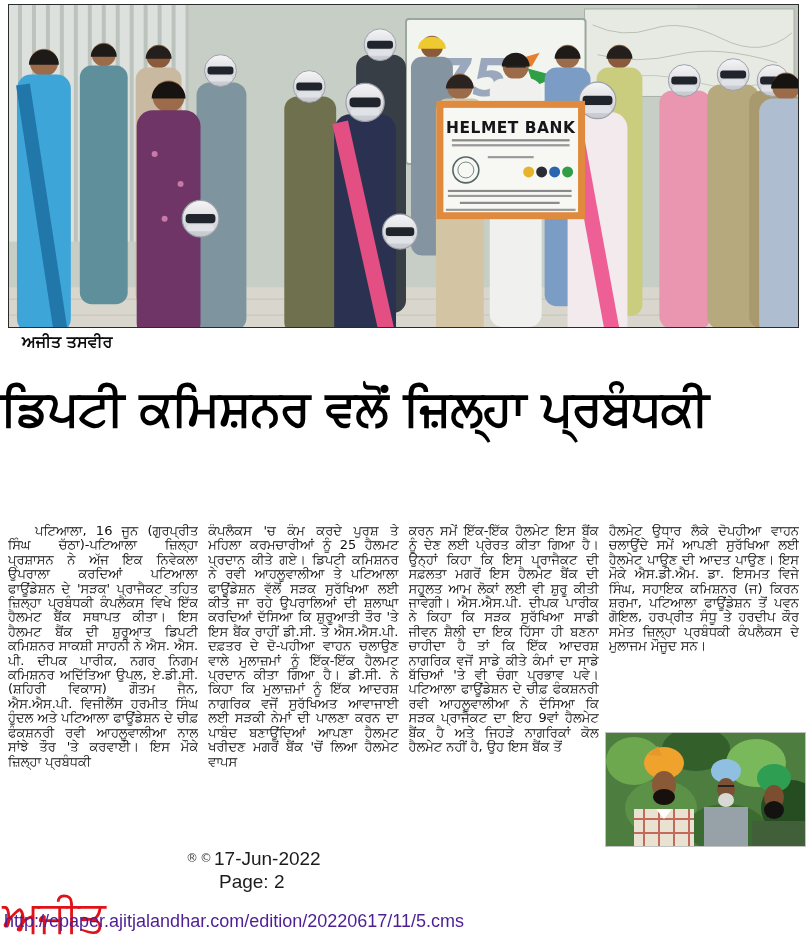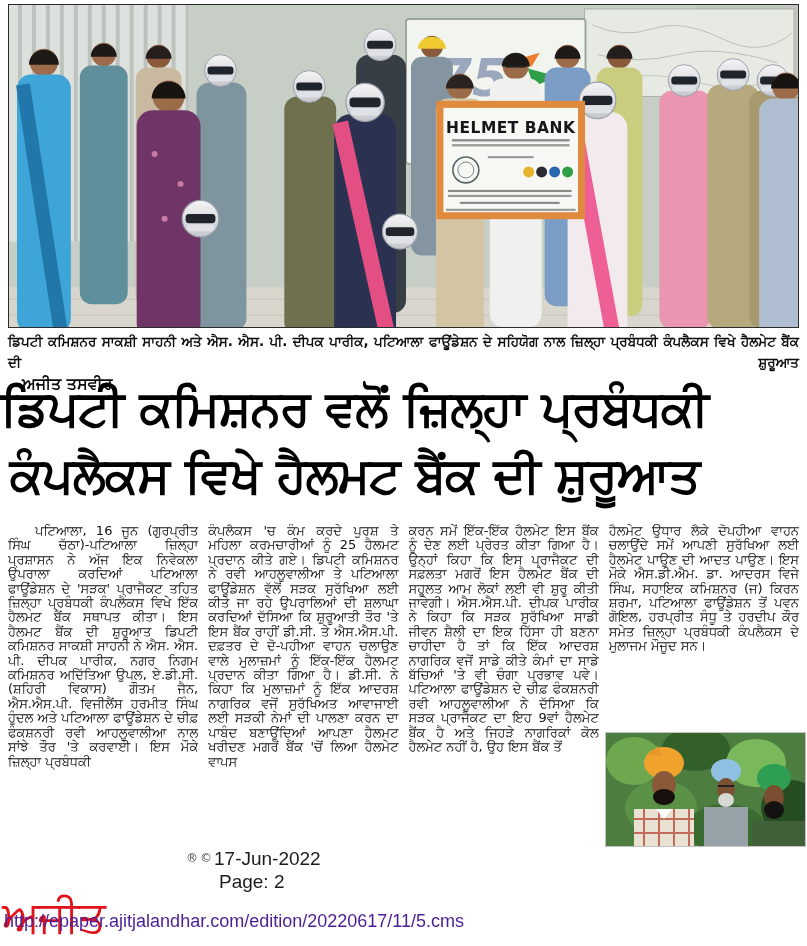--- a/index.html
+++ b/index.html
@@ -217,43 +217,41 @@
         <circle cx="560" cy="168" r="5.5" fill="#2f9e44"></circle>
         <rect x="440" y="186" width="124" height="2.2" fill="#8a8a8a"></rect>
         <rect x="440" y="191" width="124" height="2.2" fill="#9a9a9a"></rect>
         <rect x="452" y="198" width="100" height="2.2" fill="#8a8a8a"></rect>
         <rect x="438" y="205" width="130" height="2.2" fill="#9a9a9a"></rect>
       </g>
     </svg>
   </div>
 
   <div class="caption">
-    <div class="caption-line1">ਡਿਪਟੀ ਕਮਿਸ਼ਨਰ ਸਾਕਸ਼ੀ ਸਾਹਨੀ ਅਤੇ ਐਸ. ਐਸ. ਪੀ. ਦੀਪਕ ਪਾਰੀਕ, ਪਟਿਆਲਾ ਫਾਊਂਡੇਸ਼ਨ ਦੇ ਸਹਿਯੋਗ ਨਾਲ ਜ਼ਿਲ੍ਹਾ ਪ੍ਰਬੰਧਕੀ ਕੰਪਲੈਕਸ ਵਿਖੇ ਹੈਲਮੇਟ ਬੈਂਕ ਦੀ ਸ਼ੁਰੂਆਤ</div>
     <div class="caption-line2">
       <span class="caption-credit">ਅਜੀਤ ਤਸਵੀਰ</span>
     </div>
   </div>
 
   <div class="headline">
     <div>ਡਿਪਟੀ ਕਮਿਸ਼ਨਰ ਵਲੋਂ ਜ਼ਿਲ੍ਹਾ ਪ੍ਰਬੰਧਕੀ</div>
-    <div>ਕੰਪਲੈਕਸ ਵਿਖੇ ਹੈਲਮਟ ਬੈਂਕ ਦੀ ਸ਼ੁਰੂਆਤ</div>
   </div>
 
   <div class="columns">
     <div class="col first">
       <p>ਪਟਿਆਲਾ, 16 ਜੂਨ (ਗੁਰਪ੍ਰੀਤ ਸਿੰਘ ਚੱਠਾ)-ਪਟਿਆਲਾ ਜ਼ਿਲ੍ਹਾ ਪ੍ਰਸ਼ਾਸਨ ਨੇ ਅੱਜ ਇਕ ਨਿਵੇਕਲਾ ਉਪਰਾਲਾ ਕਰਦਿਆਂ ਪਟਿਆਲਾ ਫਾਊਂਡੇਸ਼ਨ ਦੇ 'ਸੜਕ' ਪ੍ਰਾਜੈਕਟ ਤਹਿਤ ਜ਼ਿਲ੍ਹਾ ਪ੍ਰਬੰਧਕੀ ਕੰਪਲੈਕਸ ਵਿਖੇ ਇੱਕ ਹੈਲਮਟ ਬੈਂਕ ਸਥਾਪਤ ਕੀਤਾ। ਇਸ ਹੈਲਮਟ ਬੈਂਕ ਦੀ ਸ਼ੁਰੂਆਤ ਡਿਪਟੀ ਕਮਿਸ਼ਨਰ ਸਾਕਸ਼ੀ ਸਾਹਨੀ ਨੇ ਐਸ. ਐਸ. ਪੀ. ਦੀਪਕ ਪਾਰੀਕ, ਨਗਰ ਨਿਗਮ ਕਮਿਸ਼ਨਰ ਅਦਿੱਤਿਆ ਉਪਲ, ਏ.ਡੀ.ਸੀ. (ਸ਼ਹਿਰੀ ਵਿਕਾਸ) ਗੌਤਮ ਜੈਨ, ਐਸ.ਐਸ.ਪੀ. ਵਿਜੀਲੈਂਸ ਹਰਮੀਤ ਸਿੰਘ ਹੁੰਦਲ ਅਤੇ ਪਟਿਆਲਾ ਫਾਊਂਡੇਸ਼ਨ ਦੇ ਚੀਫ਼ ਫੰਕਸ਼ਨਰੀ ਰਵੀ ਆਹਲੂਵਾਲੀਆ ਨਾਲ ਸਾਂਝੇ ਤੌਰ 'ਤੇ ਕਰਵਾਈ। ਇਸ ਮੌਕੇ ਜ਼ਿਲ੍ਹਾ ਪ੍ਰਬੰਧਕੀ</p>
     </div>
     <div class="col">
       <p>ਕੰਪਲੈਕਸ 'ਚ ਕੰਮ ਕਰਦੇ ਪੁਰਸ਼ ਤੇ ਮਹਿਲਾ ਕਰਮਚਾਰੀਆਂ ਨੂੰ 25 ਹੈਲਮਟ ਪ੍ਰਦਾਨ ਕੀਤੇ ਗਏ। ਡਿਪਟੀ ਕਮਿਸ਼ਨਰ ਨੇ ਰਵੀ ਆਹਲੂਵਾਲੀਆ ਤੇ ਪਟਿਆਲਾ ਫਾਊਂਡੇਸ਼ਨ ਵੱਲੋਂ ਸੜਕ ਸੁਰੱਖਿਆ ਲਈ ਕੀਤੇ ਜਾ ਰਹੇ ਉਪਰਾਲਿਆਂ ਦੀ ਸ਼ਲਾਘਾ ਕਰਦਿਆਂ ਦੱਸਿਆ ਕਿ ਸ਼ੁਰੂਆਤੀ ਤੌਰ 'ਤੇ ਇਸ ਬੈਂਕ ਰਾਹੀਂ ਡੀ.ਸੀ. ਤੇ ਐਸ.ਐਸ.ਪੀ. ਦਫ਼ਤਰ ਦੇ ਦੋ-ਪਹੀਆ ਵਾਹਨ ਚਲਾਉਣ ਵਾਲੇ ਮੁਲਾਜ਼ਮਾਂ ਨੂੰ ਇੱਕ-ਇੱਕ ਹੈਲਮਟ ਪ੍ਰਦਾਨ ਕੀਤਾ ਗਿਆ ਹੈ। ਡੀ.ਸੀ. ਨੇ ਕਿਹਾ ਕਿ ਮੁਲਾਜ਼ਮਾਂ ਨੂੰ ਇੱਕ ਆਦਰਸ਼ ਨਾਗਰਿਕ ਵਜੋਂ ਸੁਰੱਖਿਅਤ ਆਵਾਜਾਈ ਲਈ ਸੜਕੀ ਨੇਮਾਂ ਦੀ ਪਾਲਣਾ ਕਰਨ ਦਾ ਪਾਬੰਦ ਬਣਾਉਂਦਿਆਂ ਆਪਣਾ ਹੈਲਮਟ ਖਰੀਦਣ ਮਗਰੋਂ ਬੈਂਕ 'ਚੋਂ ਲਿਆ ਹੈਲਮੇਟ ਵਾਪਸ</p>
     </div>
     <div class="col">
       <p>ਕਰਨ ਸਮੇਂ ਇੱਕ-ਇੱਕ ਹੈਲਮੇਟ ਇਸ ਬੈਂਕ ਨੂੰ ਦੇਣ ਲਈ ਪ੍ਰੇਰਤ ਕੀਤਾ ਗਿਆ ਹੈ। ਉਨ੍ਹਾਂ ਕਿਹਾ ਕਿ ਇਸ ਪ੍ਰਾਜੈਕਟ ਦੀ ਸਫ਼ਲਤਾ ਮਗਰੋਂ ਇਸ ਹੈਲਮੇਟ ਬੈਂਕ ਦੀ ਸਹੂਲਤ ਆਮ ਲੋਕਾਂ ਲਈ ਵੀ ਸ਼ੁਰੂ ਕੀਤੀ ਜਾਵੇਗੀ। ਐਸ.ਐਸ.ਪੀ. ਦੀਪਕ ਪਾਰੀਕ ਨੇ ਕਿਹਾ ਕਿ ਸੜਕ ਸੁਰੱਖਿਆ ਸਾਡੀ ਜੀਵਨ ਸ਼ੈਲੀ ਦਾ ਇਕ ਹਿੱਸਾ ਹੀ ਬਣਨਾ ਚਾਹੀਦਾ ਹੈ ਤਾਂ ਕਿ ਇੱਕ ਆਦਰਸ਼ ਨਾਗਰਿਕ ਵਜੋਂ ਸਾਡੇ ਕੀਤੇ ਕੰਮਾਂ ਦਾ ਸਾਡੇ ਬੱਚਿਆਂ 'ਤੇ ਵੀ ਚੰਗਾ ਪ੍ਰਭਾਵ ਪਵੇ। ਪਟਿਆਲਾ ਫਾਊਂਡੇਸ਼ਨ ਦੇ ਚੀਫ਼ ਫੰਕਸ਼ਨਰੀ ਰਵੀ ਆਹਲੂਵਾਲੀਆ ਨੇ ਦੱਸਿਆ ਕਿ ਸੜਕ ਪ੍ਰਾਜੈਕਟ ਦਾ ਇਹ 9ਵਾਂ ਹੈਲਮੇਟ ਬੈਂਕ ਹੈ ਅਤੇ ਜਿਹੜੇ ਨਾਗਰਿਕਾਂ ਕੋਲ ਹੈਲਮੇਟ ਨਹੀਂ ਹੈ, ਉਹ ਇਸ ਬੈਂਕ ਤੋਂ</p>
     </div>
     <div class="col">
-      <p>ਹੈਲਮੇਟ ਉਧਾਰ ਲੈਕੇ ਦੋਪਹੀਆ ਵਾਹਨ ਚਲਾਉਂਦੇ ਸਮੇਂ ਆਪਣੀ ਸੁਰੱਖਿਆ ਲਈ ਹੈਲਮੇਟ ਪਾਉਣ ਦੀ ਆਦਤ ਪਾਉਣ। ਇਸ ਮੌਕੇ ਐਸ.ਡੀ.ਐਮ. ਡਾ. ਆਦਰਸ ਵਿਜੇ ਸਿੰਘ, ਸਹਾਇਕ ਕਮਿਸ਼ਨਰ (ਜ) ਕਿਰਨ ਸ਼ਰਮਾ, ਪਟਿਆਲਾ ਫਾਊਂਡੇਸ਼ਨ ਤੋਂ ਪਵਨ ਗੋਇਲ, ਹਰਪ੍ਰੀਤ ਸੰਧੂ ਤੇ ਹਰਦੀਪ ਕੌਰ ਸਮੇਤ ਜ਼ਿਲ੍ਹਾ ਪ੍ਰਬੰਧਕੀ ਕੰਪਲੈਕਸ ਦੇ ਮੁਲਾਜਮ ਮੌਜੂਦ ਸਨ।</p>
+      <p>ਹੈਲਮੇਟ ਉਧਾਰ ਲੈਕੇ ਦੋਪਹੀਆ ਵਾਹਨ ਚਲਾਉਂਦੇ ਸਮੇਂ ਆਪਣੀ ਸੁਰੱਖਿਆ ਲਈ ਹੈਲਮੇਟ ਪਾਉਣ ਦੀ ਆਦਤ ਪਾਉਣ। ਇਸ ਮੌਕੇ ਐਸ.ਡੀ.ਐਮ. ਡਾ. ਇਸਮਤ ਵਿਜੇ ਸਿੰਘ, ਸਹਾਇਕ ਕਮਿਸ਼ਨਰ (ਜ) ਕਿਰਨ ਸ਼ਰਮਾ, ਪਟਿਆਲਾ ਫਾਊਂਡੇਸ਼ਨ ਤੋਂ ਪਵਨ ਗੋਇਲ, ਹਰਪ੍ਰੀਤ ਸੰਧੂ ਤੇ ਹਰਦੀਪ ਕੌਰ ਸਮੇਤ ਜ਼ਿਲ੍ਹਾ ਪ੍ਰਬੰਧਕੀ ਕੰਪਲੈਕਸ ਦੇ ਮੁਲਾਜਮ ਮੌਜੂਦ ਸਨ।</p>
     </div>
   </div>
 
   <div class="mini-photo">
     <svg viewBox="0 0 199 113" preserveAspectRatio="none">
       <rect width="199" height="113" fill="#4e7d40"></rect>
       <g>
         <ellipse cx="28" cy="28" rx="28" ry="24" fill="#6da84f"></ellipse>
         <ellipse cx="90" cy="16" rx="34" ry="22" fill="#335f2a"></ellipse>
         <ellipse cx="150" cy="30" rx="30" ry="24" fill="#7ab85c"></ellipse>

